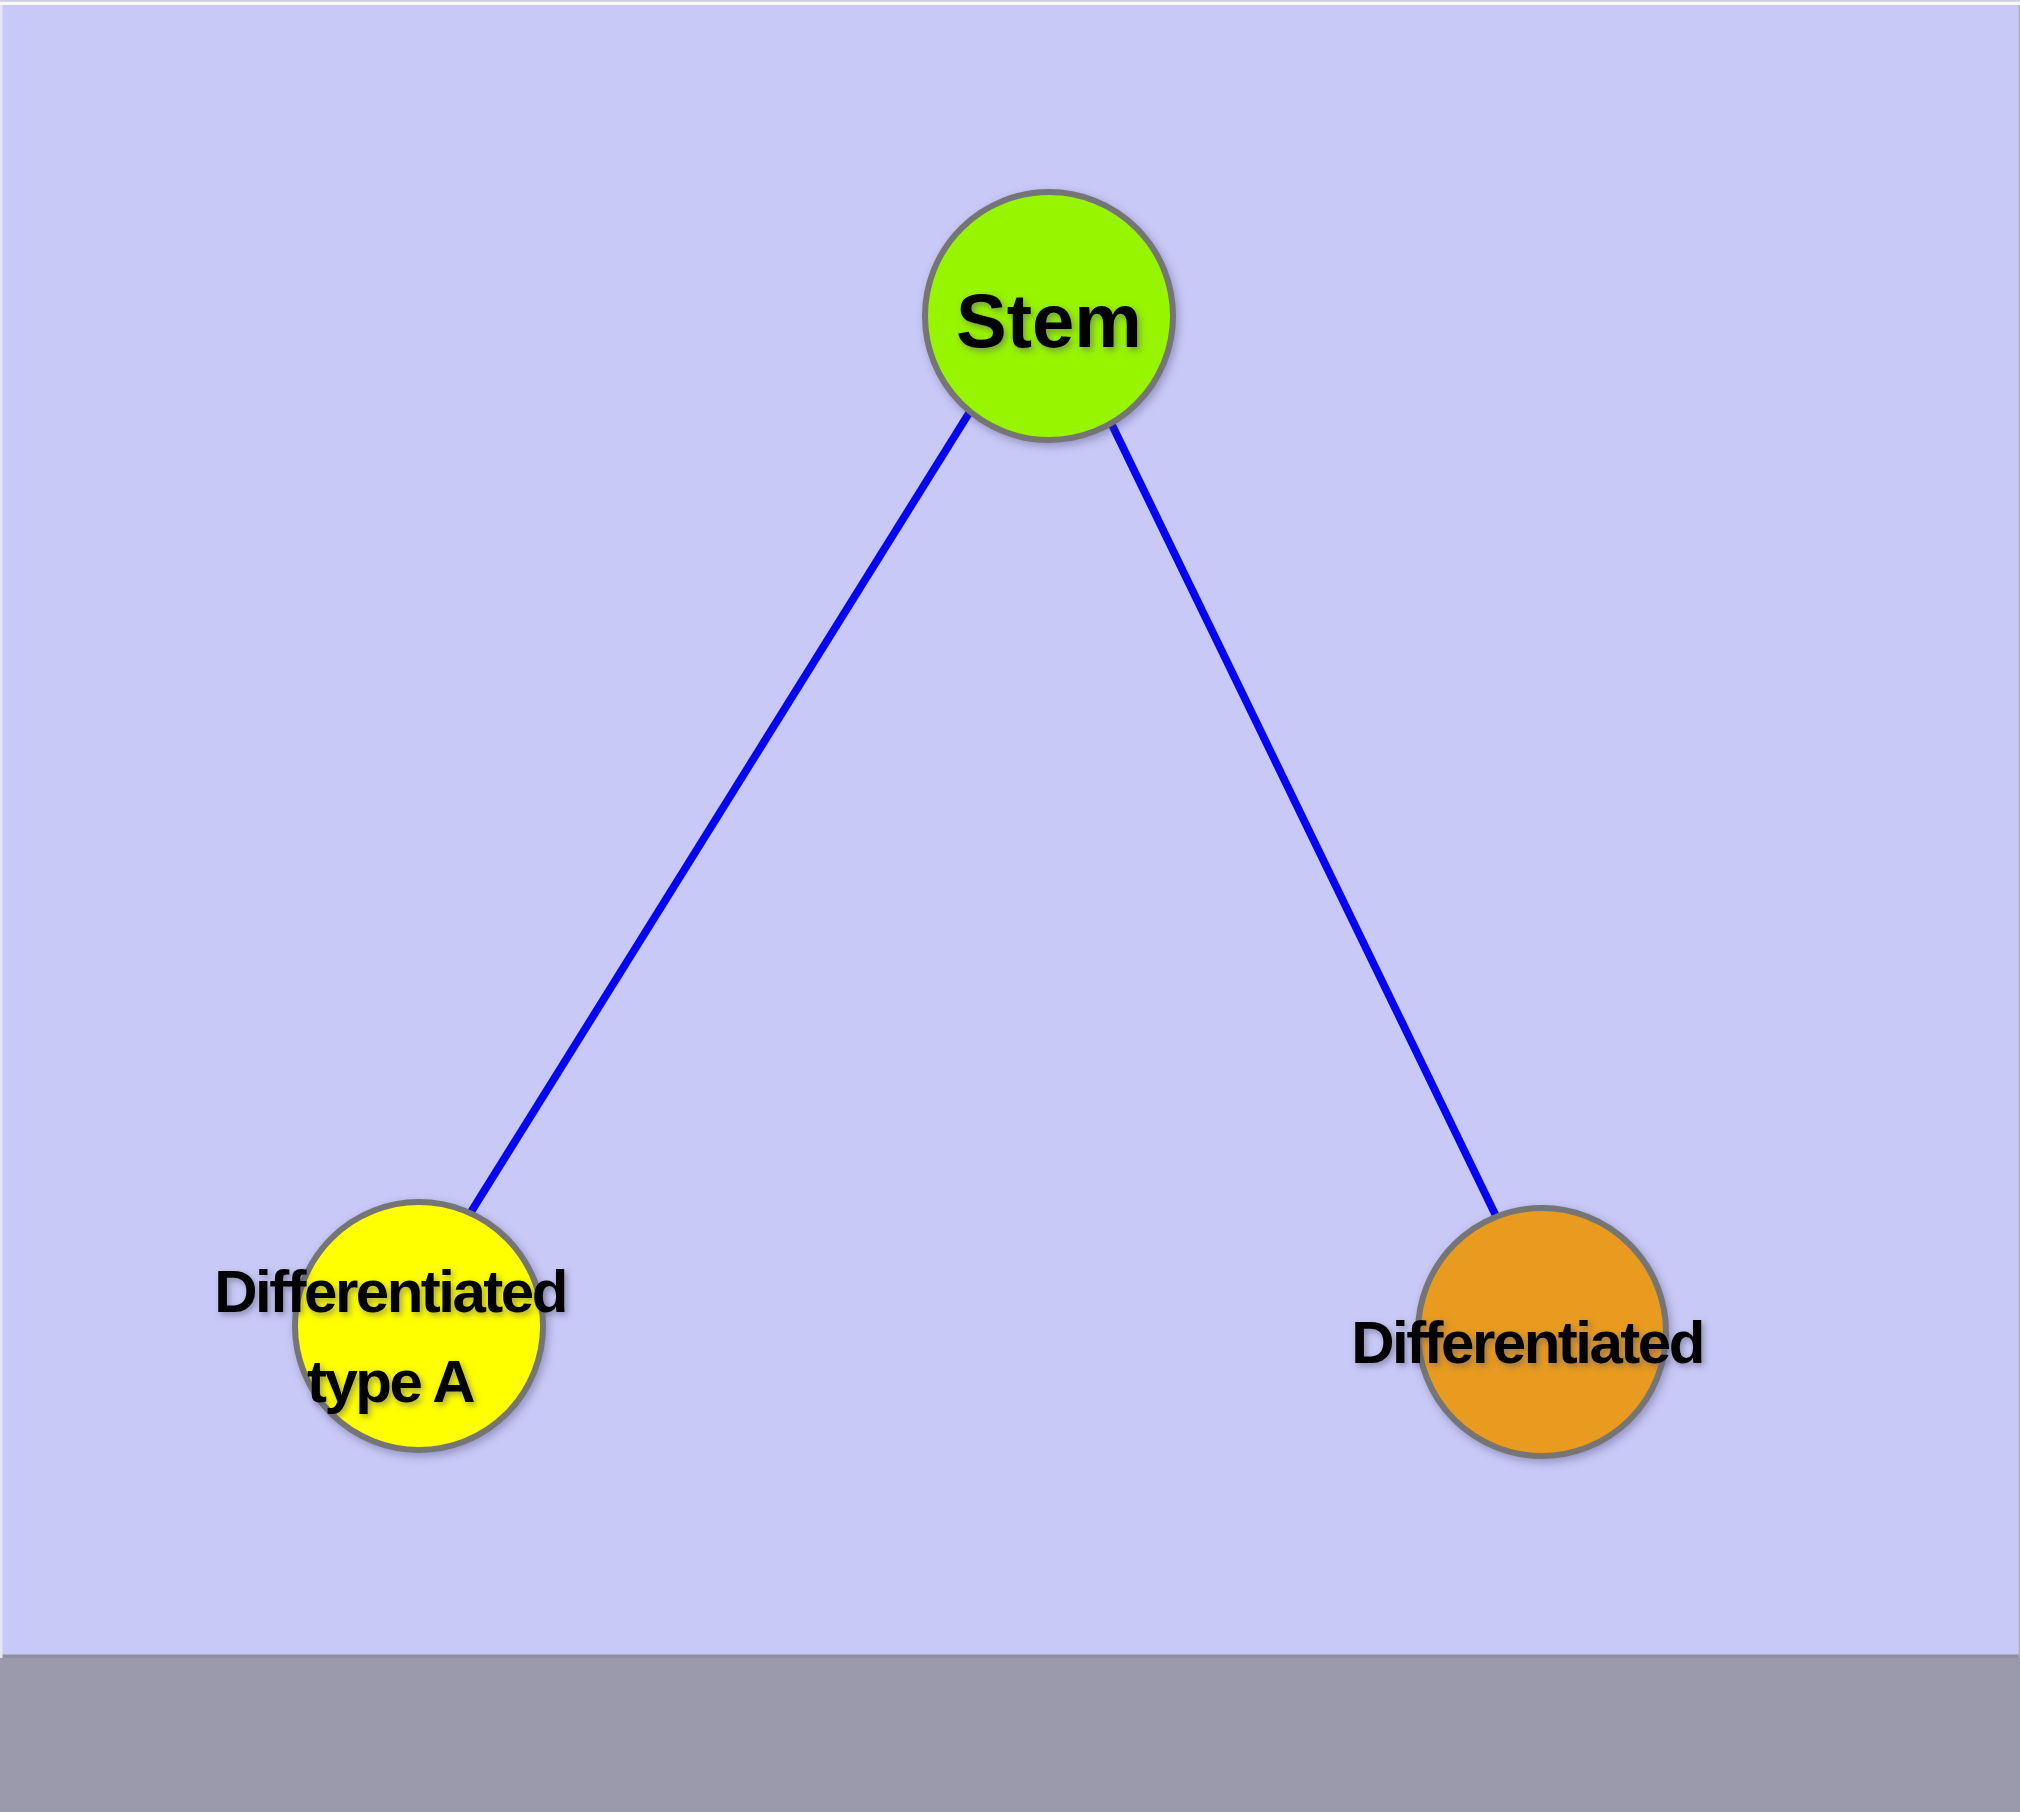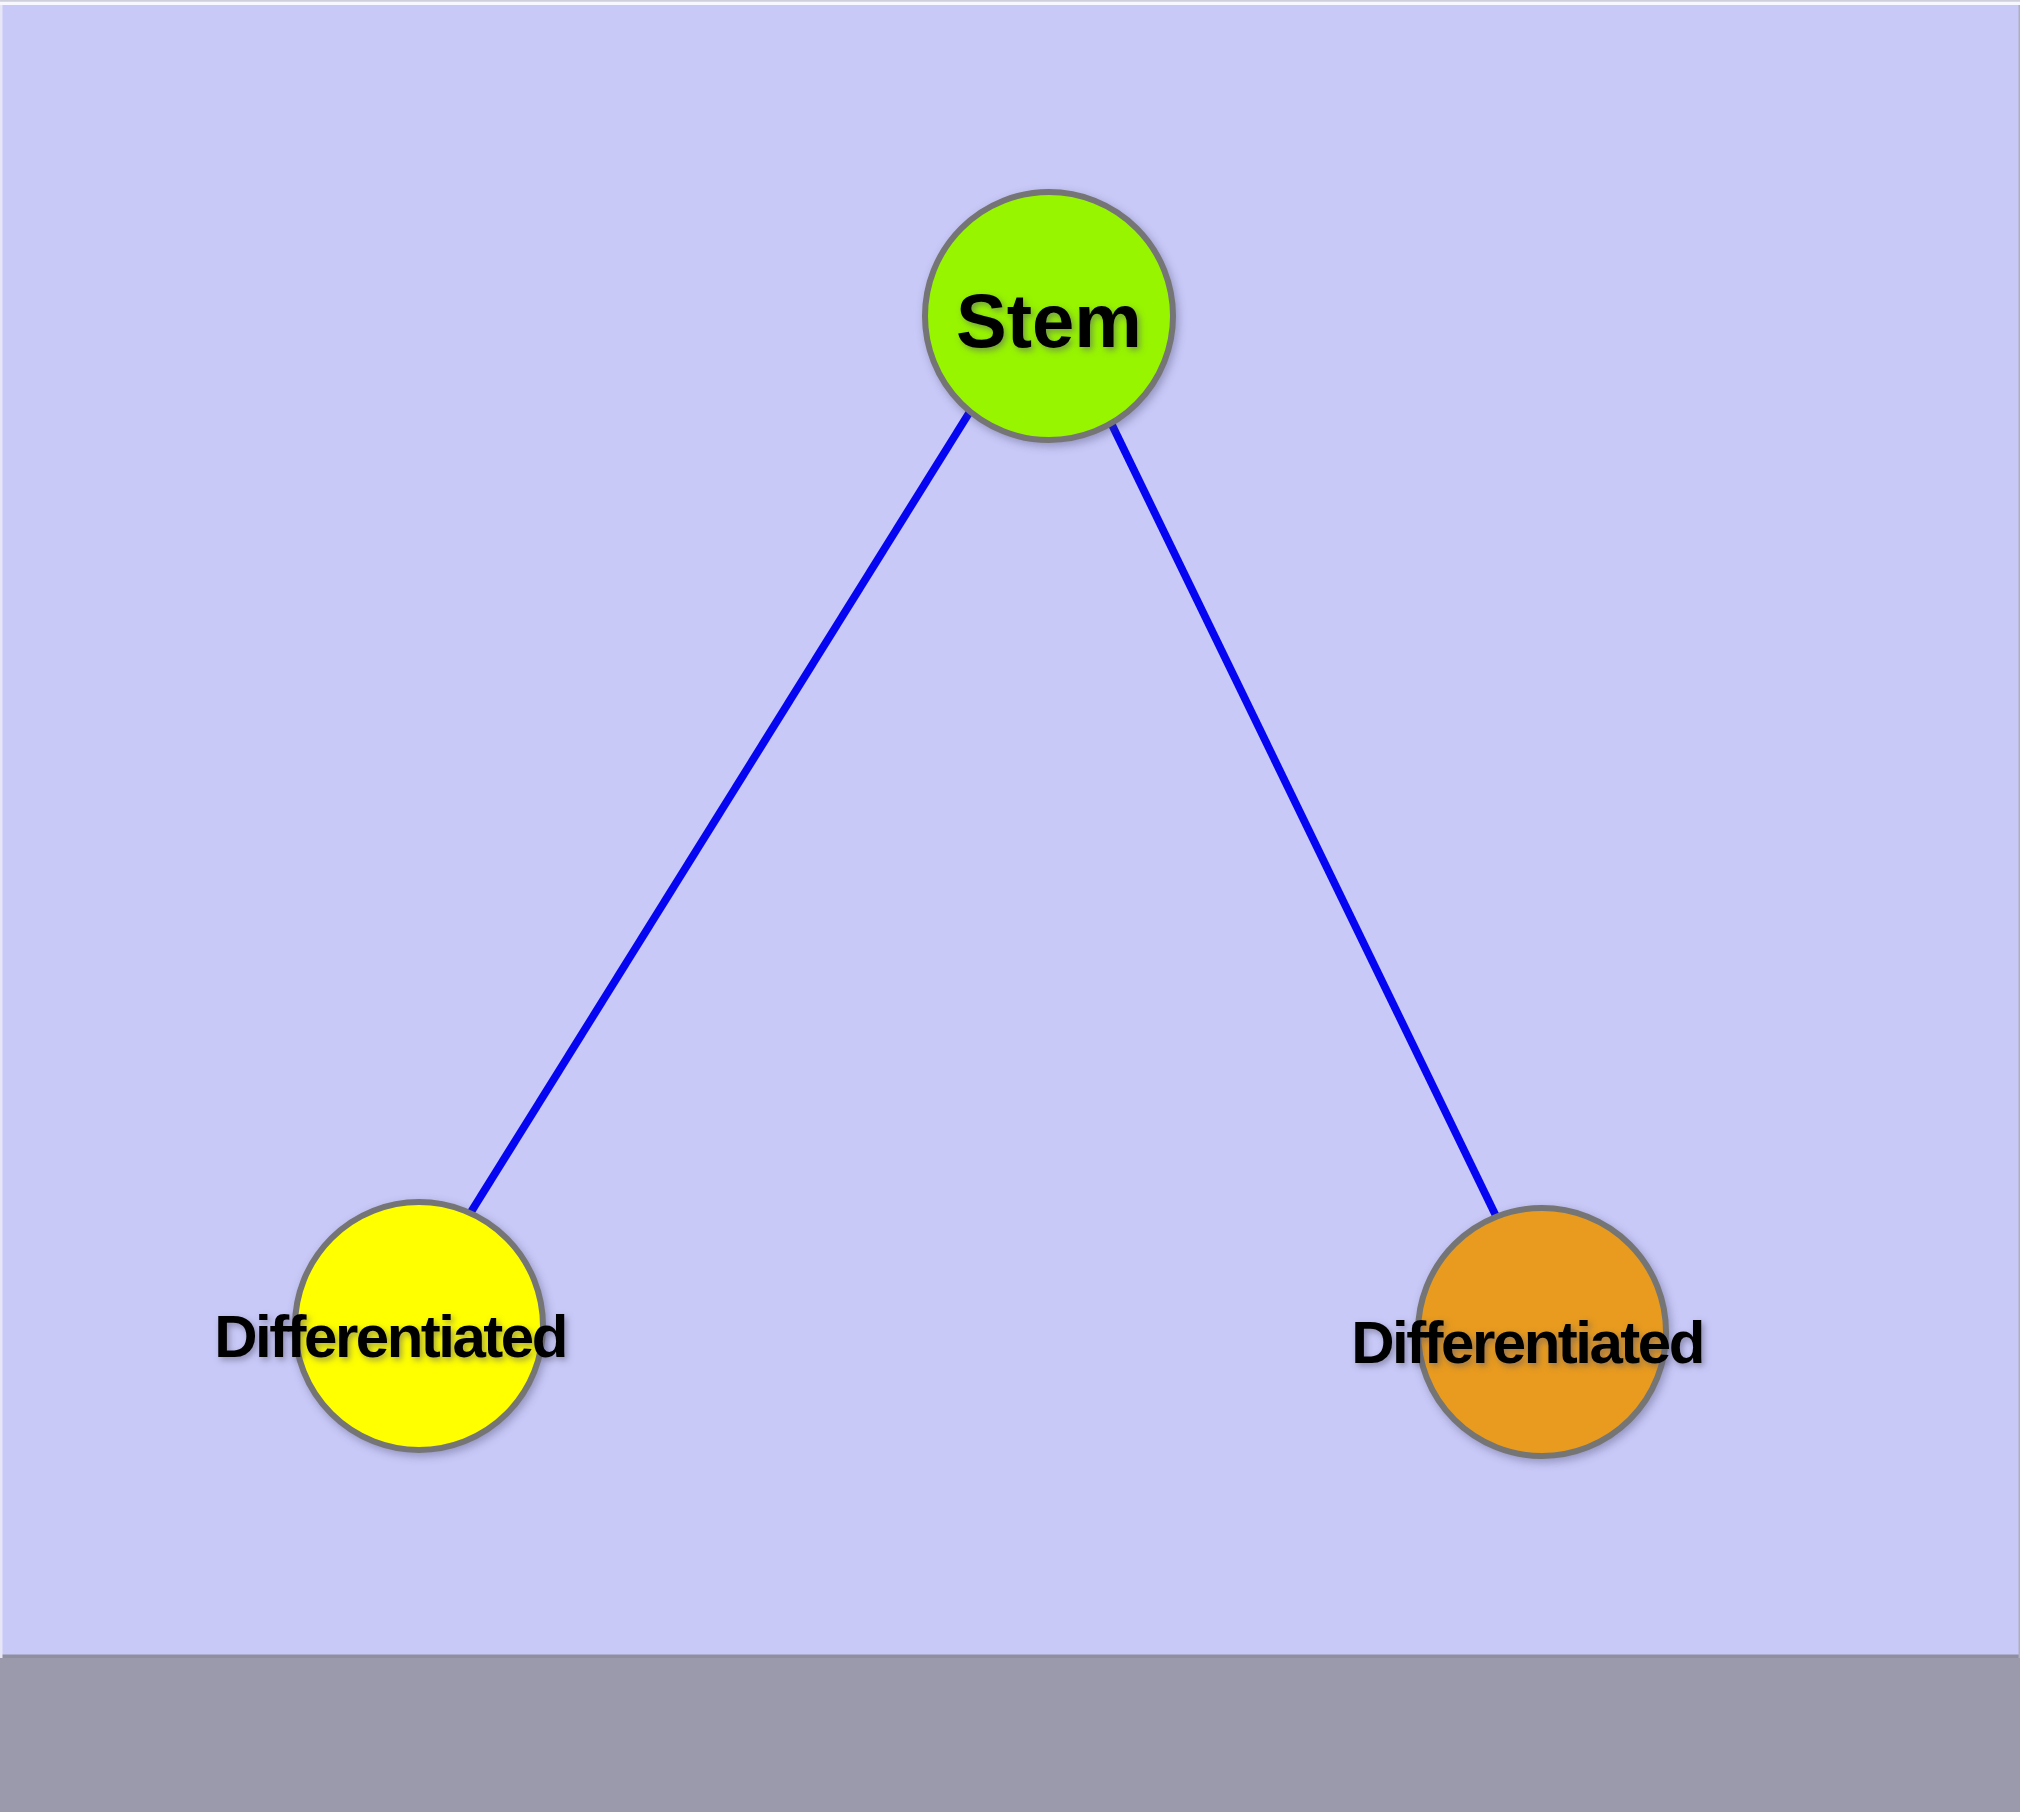--- a/index.html
+++ b/index.html
@@ -78,20 +78,21 @@
     </svg>
 
   <div class="node" style="left: 922px; top: 189px; width: 254px; height: 254px; background: rgb(151, 245, 0); border-color: rgb(117, 117, 117);"></div>
   <div class="node" style="left: 292px; top: 1199px; width: 254px; height: 254px; background: rgb(255, 255, 0); border-color: rgb(117, 117, 117);"></div>
   <div class="node" style="left: 1415px; top: 1205px; width: 254px; height: 254px; background: rgb(232, 155, 30); border-color: rgb(117, 117, 117);"></div>
 
   <div class="node-label single" style="left: 1049px; top: 320px;">Stem</div>
 
   <div class="node-label double" style="left: 390px; top: 1337px;">
     <span class="lbl-line">Differentiated</span>
+    <span class="lbl-line">type A</span>
   </div>
 
   <div class="node-label double" style="left: 1527px; top: 1343px;">
     <span class="lbl-line">Differentiated</span>
   </div>
 
 </div>
 
 
 </body></html>

